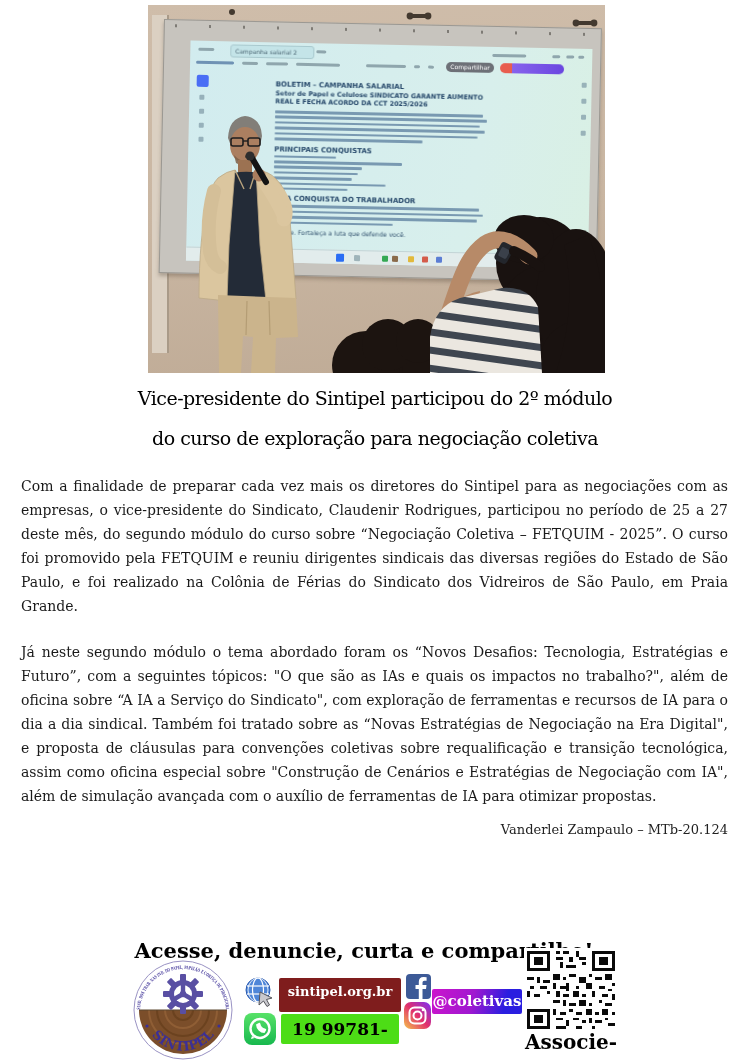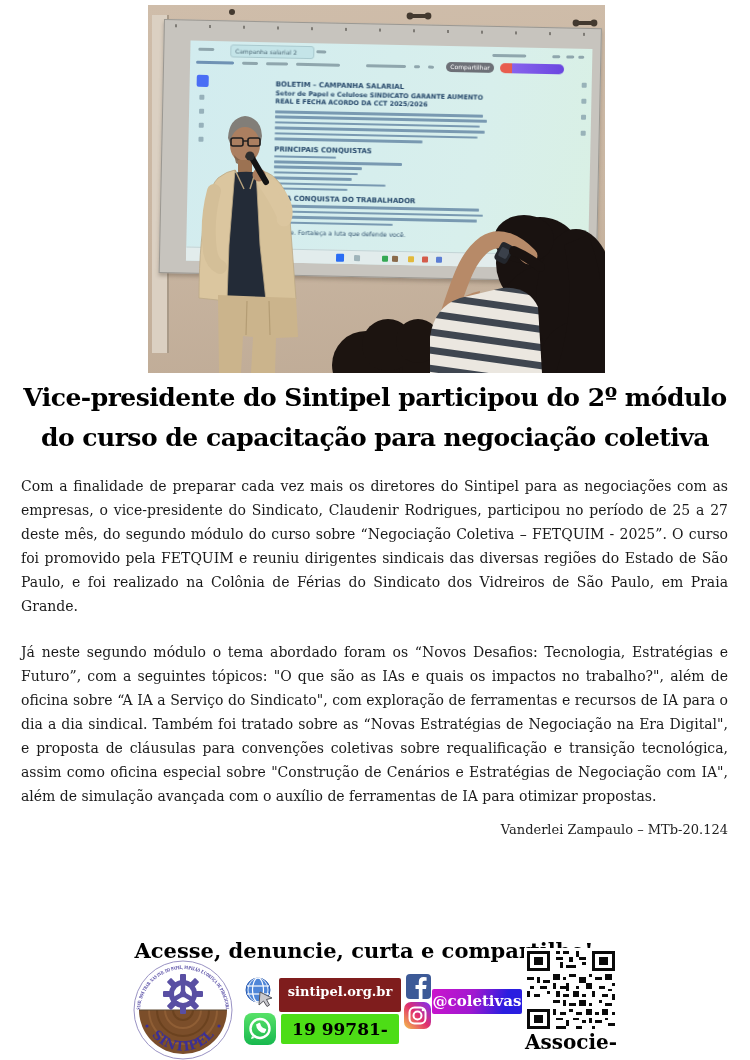--- a/index.html
+++ b/index.html
@@ -36,22 +36,22 @@
   .doc-sub{font-weight:bold;font-size:6.4px;line-height:7.5px;color:#27496b;filter:blur(.35px);margin-bottom:5px;}
   .doc-foot{font-size:6.2px;line-height:7px;color:#33536f;filter:blur(.35px);margin-top:5px;}
   .bl{height:2.6px;background:#527699;opacity:.7;border-radius:1px;margin-bottom:2.8px;filter:blur(.3px);}
   .blk{margin-bottom:5px;}
   .taskbar{left:0;bottom:0;width:402px;height:13px;background:#e2ecec;border-top:1px solid #c2d4d6;}
   .tb-start{position:absolute;left:150px;top:3px;width:8px;height:8px;background:#2a6df4;border-radius:1px;}
   .tb-ic{position:absolute;top:4px;width:6px;height:6px;border-radius:1px;}
   .photo-overlay{left:0;top:0;width:457px;height:368px;pointer-events:none;}
 
   
-  .headline{left:0;top:378px;width:750px;text-align:center;font-weight:bold;color:#000;
-            font-size:25px;line-height:40px;letter-spacing:-0.5px;white-space:nowrap;}
+  .headline{left:0;top:378px;width:750px;text-align:center;font-weight:normal;color:#000;
+            font-size:19px;line-height:40px;letter-spacing:-0.5px;white-space:nowrap;}
   .body-text{left:21px;top:474px;width:707px;}
   .body-text p{margin:0 0 22px 0;font-size:14px;line-height:24px;text-align:justify;color:#1a1a1a;}
   .byline{width:100%;text-align:right;font-size:13px;color:#222;margin-top:-8px;}
 
   
   .cta{left:94px;top:938px;width:540px;text-align:center;font-weight:bold;font-size:21px;color:#000;}
   .btn{position:absolute;border-radius:2px;text-align:center;font-weight:bold;overflow:hidden;}
   .btn-site{left:279px;top:978px;width:122px;height:34px;background:#7f1d1d;color:#fff;
             font-size:13px;line-height:27px;}
   .btn-wa{left:281px;top:1014px;width:118px;height:30px;background:#4ddd16;color:#000;
@@ -219,21 +219,21 @@
         </g>
         <path d="M306,300 Q318,288 332,286 L330,300 Z" fill="#b78a68"></path>
         <path d="M282,368 L282,332 Q286,302 312,293 L354,283 Q380,281 390,302 L394,368 Z" fill="url(#stripes)"></path>
         <path d="M366,246 Q380,252 392,262" stroke="#191210" stroke-width="10" stroke-linecap="round" fill="none"></path>
       </g>
     </svg>
   </div>
 
   <div class="abs headline">
     <div>Vice-presidente do Sintipel participou do 2º módulo</div>
-    <div>do curso de capacitação para negociação coletiva</div>
+    <div>do curso de exploração para negociação coletiva</div>
   </div>
 
   <div class="abs body-text">
     <p>Com a finalidade de preparar cada vez mais os diretores do Sintipel para as negociações com as empresas, o vice-presidente do Sindicato, Claudenir Rodrigues, participou no período de 25 a 27 deste mês, do segundo módulo do curso sobre “Negociação Coletiva – FETQUIM - 2025”. O curso foi promovido pela FETQUIM e reuniu dirigentes sindicais das diversas regiões do Estado de São Paulo, e foi realizado na Colônia de Férias do Sindicato dos Vidreiros de São Paulo, em Praia Grande.</p>
     <p>Já neste segundo módulo o tema abordado foram os “Novos Desafios: Tecnologia, Estratégias e Futuro”, com a seguintes tópicos: "O que são as IAs e quais os impactos no trabalho?", além de oficina sobre “A IA a Serviço do Sindicato", com exploração de ferramentas e recursos de IA para o dia a dia sindical. Também foi tratado sobre as “Novas Estratégias de Negociação na Era Digital", e proposta de cláusulas para convenções coletivas sobre requalificação e transição tecnológica, assim como oficina especial sobre "Construção de Cenários e Estratégias de Negociação com IA", além de simulação avançada com o auxílio de ferramentas de IA para otimizar propostas.</p>
     <div class="byline">Vanderlei Zampaulo – MTb-20.124</div>
   </div>
 
   <div class="abs cta">Acesse, denuncie, curta e compartilhe!</div>
 

